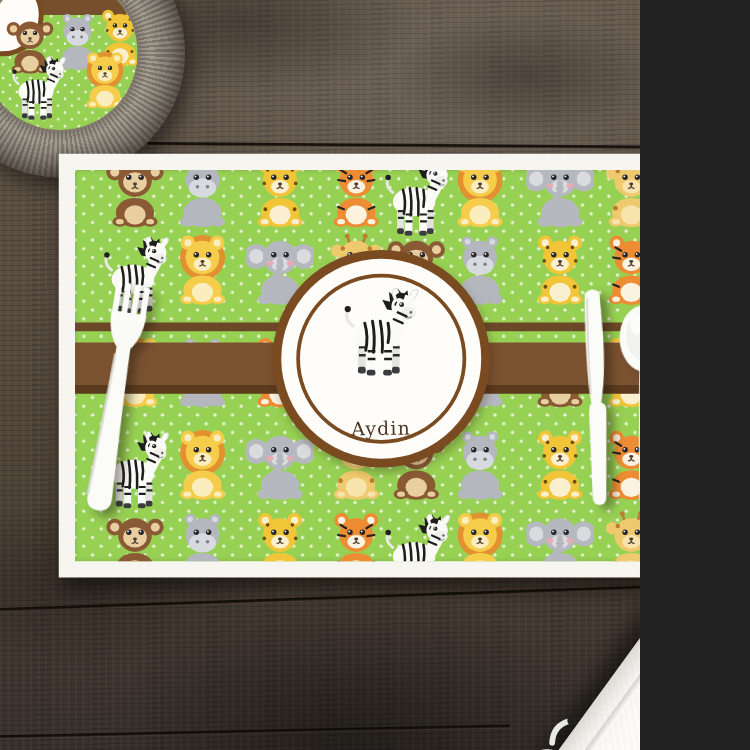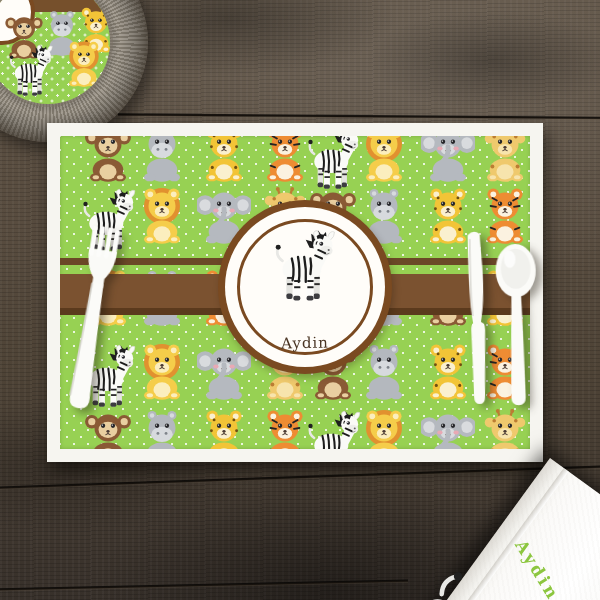--- a/index.html
+++ b/index.html
@@ -1,16 +1,16 @@
 <!DOCTYPE html>
 <html><head>
 <meta charset="utf-8">
 <style>
   html,body{margin:0;padding:0;background:#222;}
-  #stage{position:relative;width:600px;height:600px;overflow:hidden;
+  #stage{position:relative;width:512px;height:600px;overflow:hidden;
     background:#701a75;font-family:"DejaVu Serif",serif;}
 
   
   .wood{position:absolute;inset:0;z-index:1;background:
     radial-gradient(40% 14% at 38% 3%, rgba(0,0,0,.30), transparent 70%),
     radial-gradient(30% 12% at 82% 10%, rgba(0,0,0,.28), transparent 70%),
     radial-gradient(45% 16% at 12% 78%, rgba(0,0,0,.22), transparent 70%),
     radial-gradient(60% 30% at 55% 98%, rgba(0,0,0,.38), transparent 65%),
     radial-gradient(120% 60% at 70% 12%, rgba(255,255,255,.10), transparent 60%),
     repeating-linear-gradient(179deg, rgba(0,0,0,.14) 0 1px, transparent 1px 4px),

